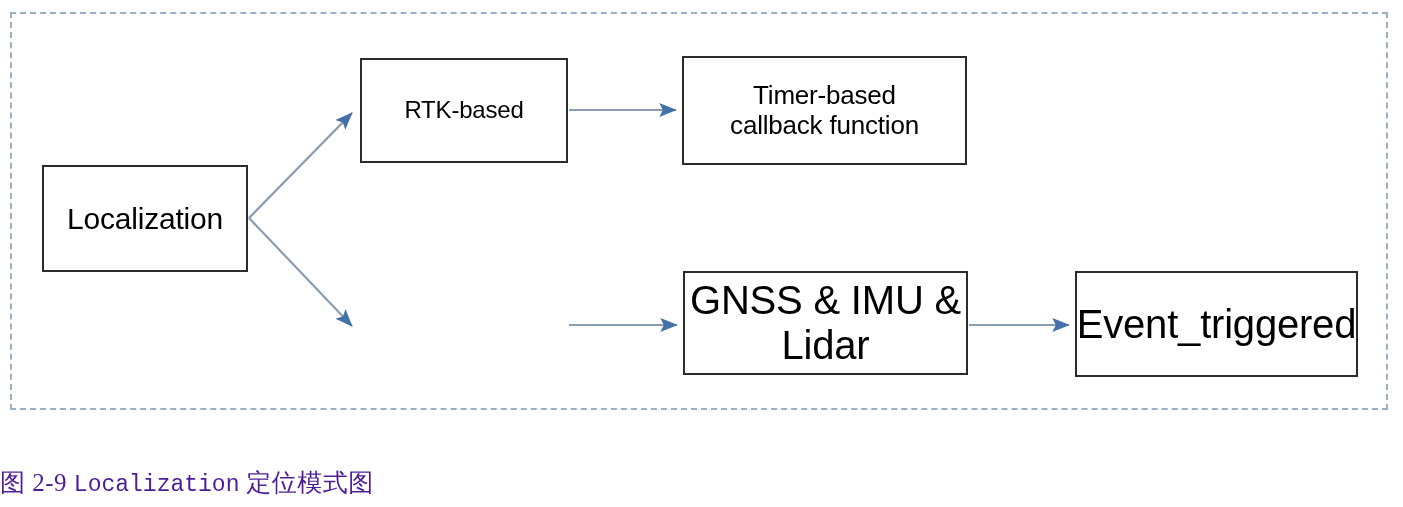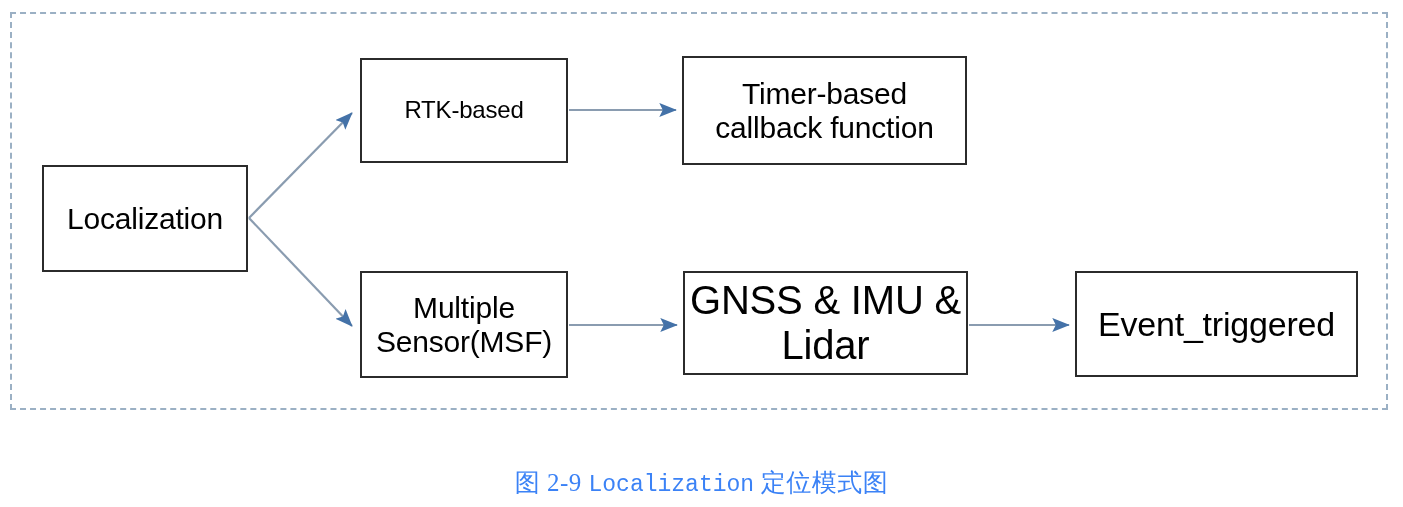--- a/index.html
+++ b/index.html
@@ -39,43 +39,43 @@
     letter-spacing: -0.2px;
   }
   .node .node-label {
     display: block;
     white-space: pre-line;
     padding: 0 4px;
   }
 
   #node-localization { left: 42px;  top: 165px; width: 206px; height: 107px; font-size: 30px; }
   #node-rtk          { left: 360px; top: 58px;  width: 208px; height: 105px; font-size: 24px; }
-  #node-timer        { left: 682px; top: 56px;  width: 285px; height: 109px; font-size: 30px; }
+  #node-timer        { left: 682px; top: 56px;  width: 285px; height: 109px; font-size: 26px; }
   #node-msf          { left: 360px; top: 271px; width: 208px; height: 107px; font-size: 30px; }
   #node-gnss         { left: 683px; top: 271px; width: 285px; height: 104px; font-size: 40px; }
-  #node-event        { left: 1075px;top: 271px; width: 283px; height: 106px; font-size: 34px; }
+  #node-event        { left: 1075px;top: 271px; width: 283px; height: 106px; font-size: 40px; }
 
   #edges {
     position: absolute;
     left: 0;
     top: 0;
     width: 1403px;
     height: 507px;
     pointer-events: none;
   }
 
   #caption {
     position: absolute;
     left: 0;
     top: 466px;
     width: 1403px;
-    text-align: center;
+    text-align: left;
     font-family: "Liberation Serif", "DejaVu Serif", serif;
     font-size: 25px;
-    color: #3b82f6;
+    color: #4c1d95;
     letter-spacing: 0.5px;
   }
   #caption .cap-en {
     font-family: "Liberation Mono", "DejaVu Sans Mono", monospace;
     font-size: 23px;
     letter-spacing: 0px;
   }
 </style>
 </head>
 <body>
@@ -118,24 +118,20 @@
 
   <div class="node" id="node-rtk">
     <span class="node-label">RTK-based</span>
   </div>
 
   <div class="node" id="node-timer">
     <span class="node-label">Timer-based
 callback function</span>
   </div>
 
-  <div class="node" id="node-msf">
-    <span class="node-label">Multiple
-Sensor(MSF)</span>
-  </div>
 
   <div class="node" id="node-gnss">
     <span class="node-label">GNSS &amp; IMU &amp;
 Lidar</span>
   </div>
 
   <div class="node" id="node-event">
     <span class="node-label">Event_triggered</span>
   </div>
 

